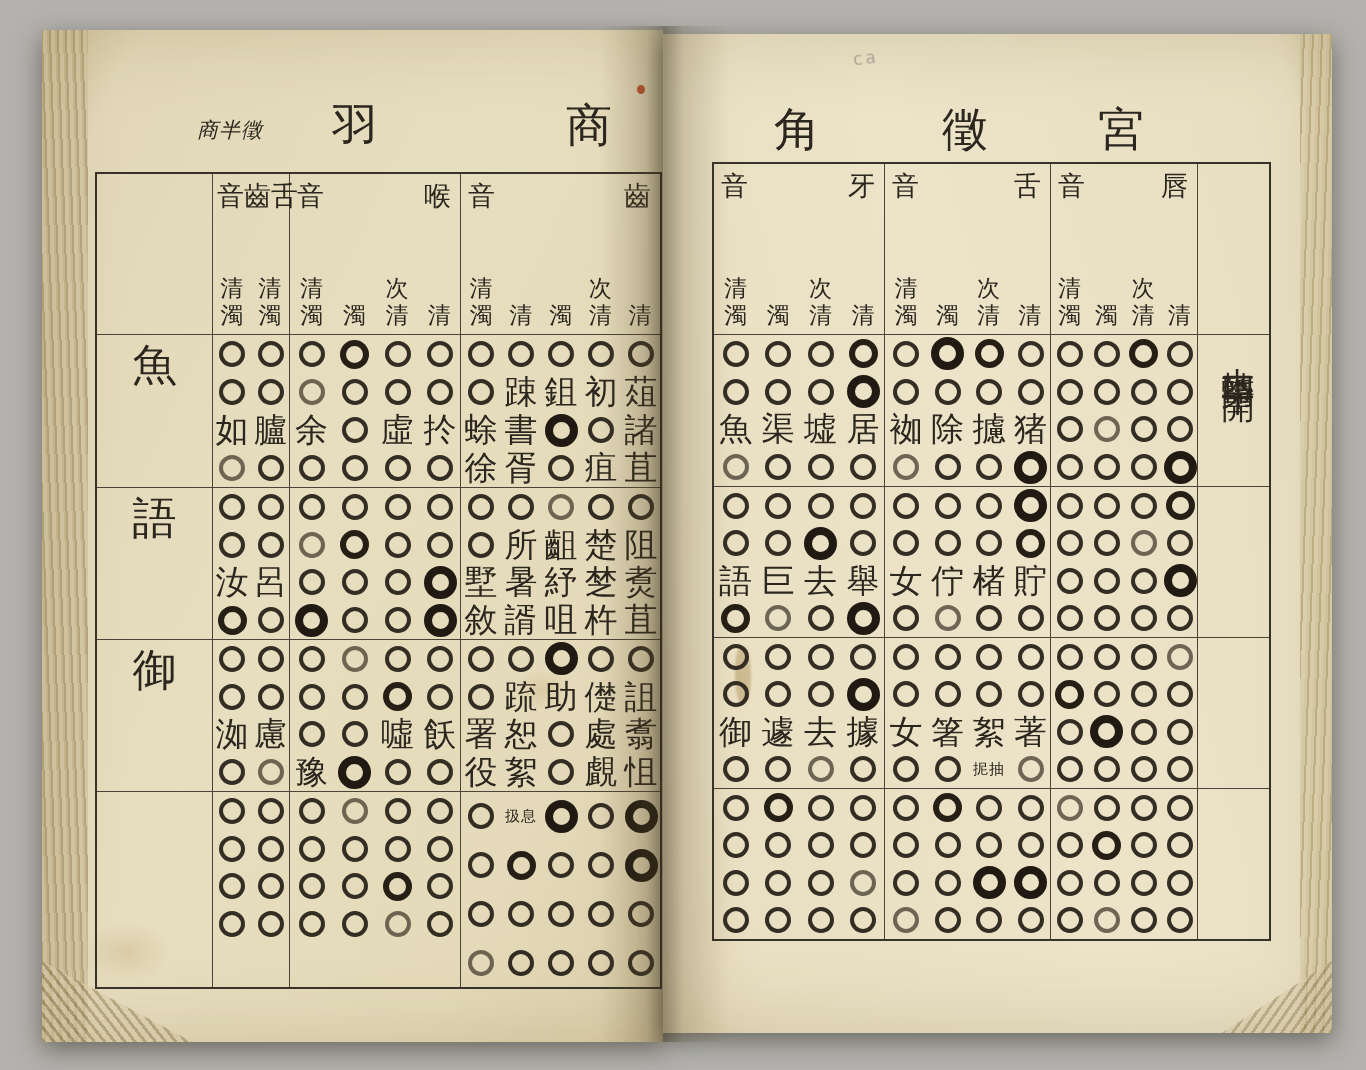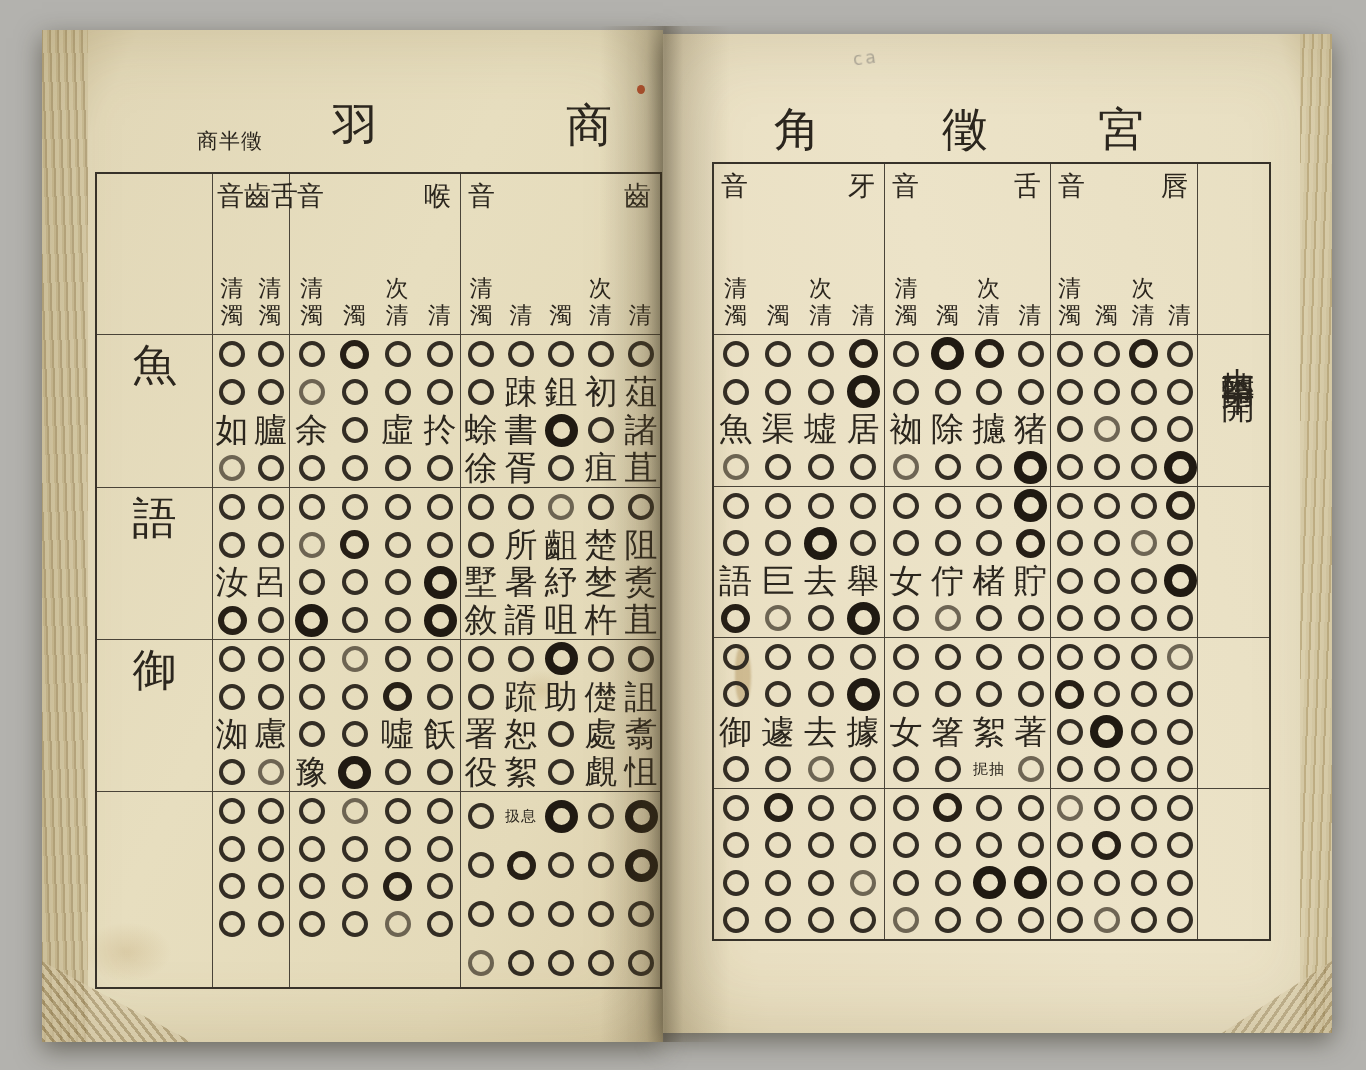--- a/index.html
+++ b/index.html
@@ -54,21 +54,21 @@
   .circ.light{border-color:#52493a;opacity:.82;}
   .circ.heavy{width:17px;height:17px;border-width:6px;border-color:#261f16;}
   .circ.boldc{width:17px;height:17px;border-width:8px;border-color:#201a12;}
   .glyph{font-size:33px;line-height:36px;white-space:nowrap;}
   .sm{font-size:15px;letter-spacing:1px;white-space:nowrap;}
   .rowlab{font-size:44px;line-height:46px;text-align:center;padding-top:7px;}
   .labblk{position:relative;}
 
   .sound{position:absolute;text-align:center;z-index:2;}
   .snd-big{font-size:46px;line-height:50px;}
-  .snd-a{left:146px;top:97px;width:84px;font-size:21px;letter-spacing:1px;}
+  .snd-a{left:146px;top:86px;width:84px;font-size:21px;letter-spacing:1px;font-style:italic;}
   .snd-b{left:253px;top:70px;width:120px;}
   .snd-c{left:487px;top:70px;width:120px;}
   .snd-d{left:74px;top:70px;width:120px;}
   .snd-e{left:236px;top:70px;width:132px;}
   .snd-f{left:398px;top:70px;width:120px;}
 
   .turn-label{position:absolute;left:552px;top:307px;height:290px;
     writing-mode:vertical-rl;text-orientation:upright;
     font-size:33px;letter-spacing:5px;z-index:2;}
 

